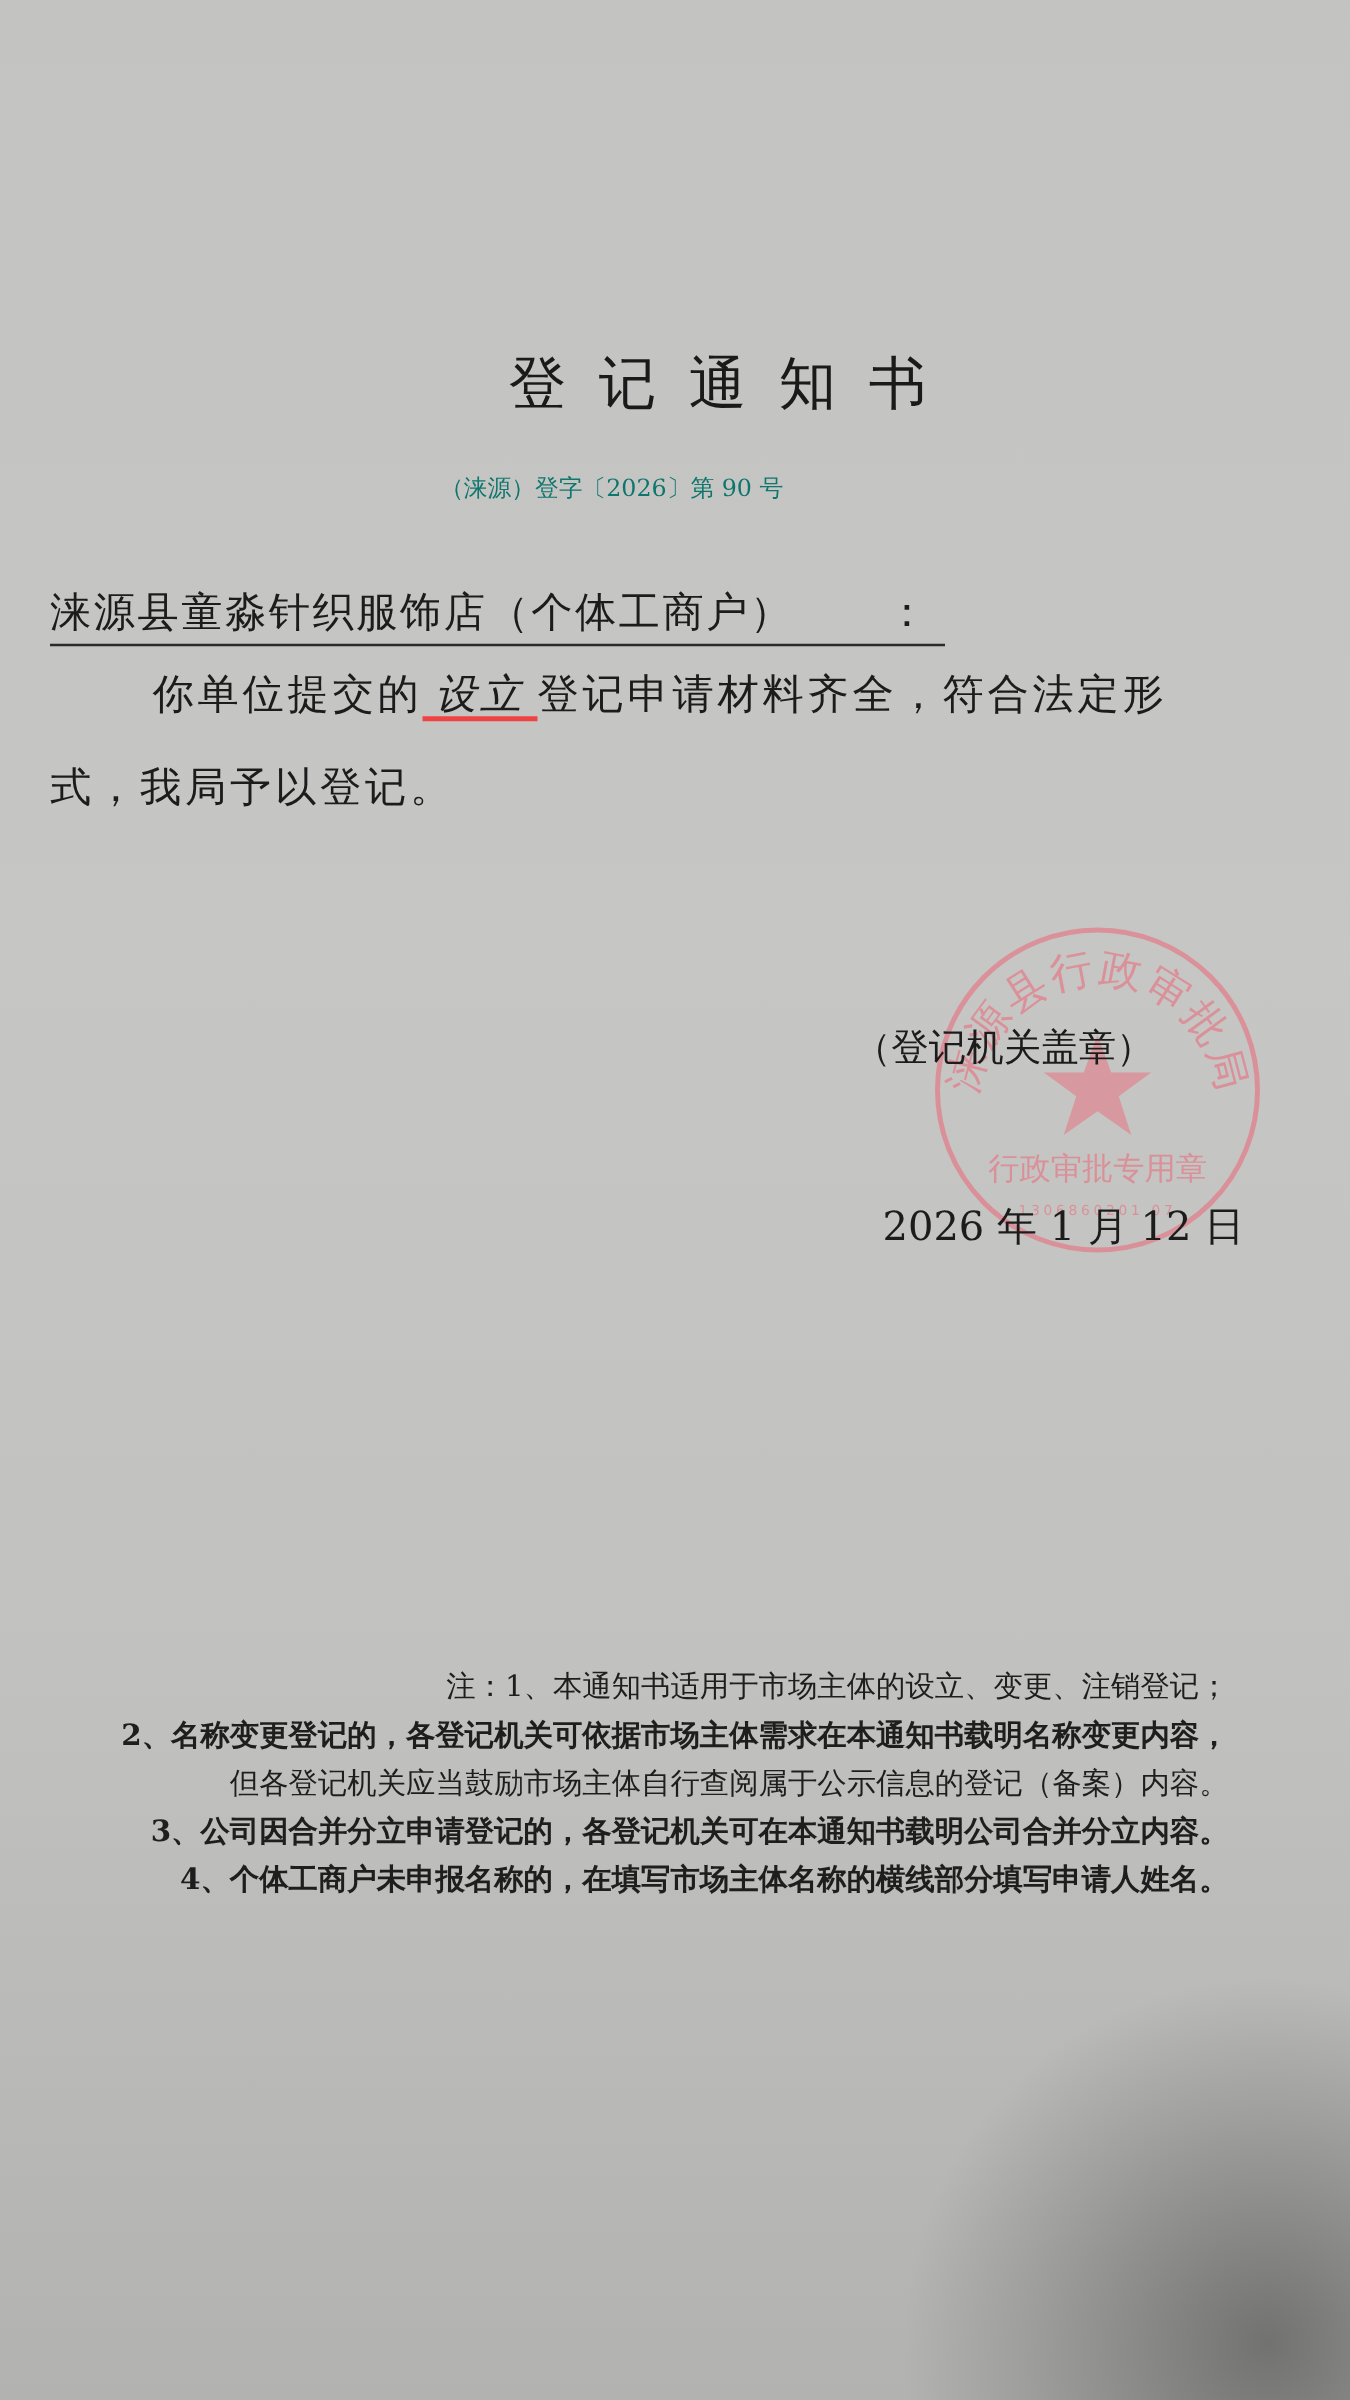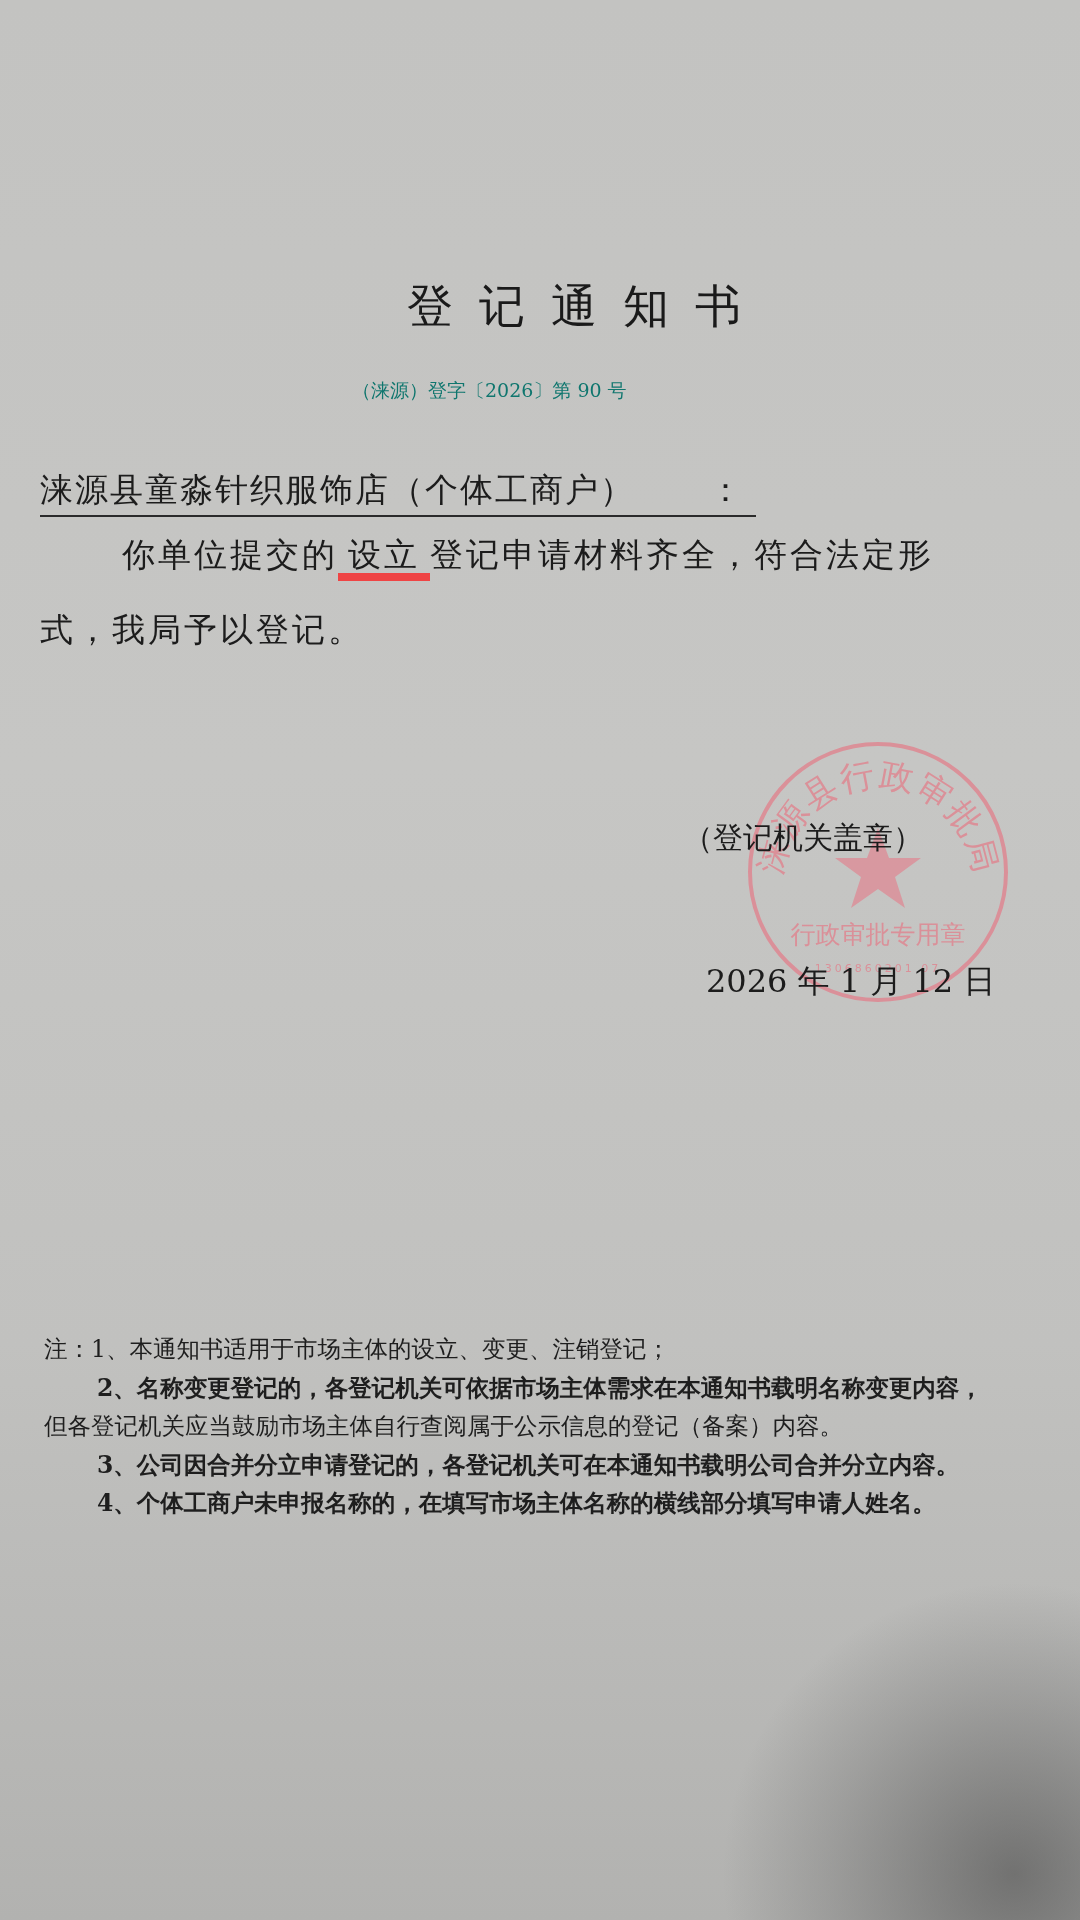--- a/index.html
+++ b/index.html
@@ -13,27 +13,27 @@
     position: absolute; right: -60px; bottom: -80px; width: 420px; height: 420px;
     background: radial-gradient(ellipse at 70% 70%, rgba(60,60,60,0.55) 0%, rgba(90,90,90,0.25) 45%, rgba(120,120,120,0) 70%);
     pointer-events: none;
   }
   .abs { position: absolute; white-space: nowrap; }
   .title { left: 360px; top: 276px; font-size: 46px; letter-spacing: 26px; font-family: "DejaVu Sans", sans-serif; color: #1a1a1a; margin-left: 47px; }
   .docno { left: 352px; top: 378px; font-size: 19px; color: #0f766e; }
   .entity { left: 40px; top: 468px; width: 716px; font-size: 33px; border-bottom: 2px solid #2a2a2a; padding-bottom: 2px; letter-spacing: 2px; }
   .entity .colon { position: absolute; right: 12px; top: 0; }
   .body1 { left: 122px; top: 533px; font-size: 33px; letter-spacing: 3px; }
-  .body1 .ul { display: inline-block; border-bottom: 8px solid #ef4444; padding: 0 10px; line-height: 1.1; }
+  .body1 .ul { display: inline-block; border-bottom: 4px solid #ef4444; padding: 0 10px; line-height: 1.1; font-style: italic; }
   .body2 { left: 40px; top: 608px; font-size: 33px; letter-spacing: 3px; font-family: Liberation Mono, monospace; }
   .seal-label { left: 683px; top: 818px; font-size: 30px; z-index: 2; }
   .date { left: 706px; top: 960px; font-size: 32px; z-index: 2; }
   .stamp { position: absolute; left: 746px; top: 740px; width: 264px; height: 264px; z-index: 1; opacity: 0.8; }
   .notes { left: 44px; top: 1330px; font-size: 23.5px; line-height: 38.5px; color: #1e1e1e; }
-  .notes div { white-space: nowrap; }
+  .notes div { white-space: nowrap; text-align: right; }
   .notes .indent { padding-left: 53px; font-weight: bold; }
 </style>
 </head>
 <body>
 
 <div class="shadow"></div>
 
 <div class="abs title">登记通知书</div>
 <div class="abs docno">（涞源）登字〔2026〕第 90 号</div>
 

